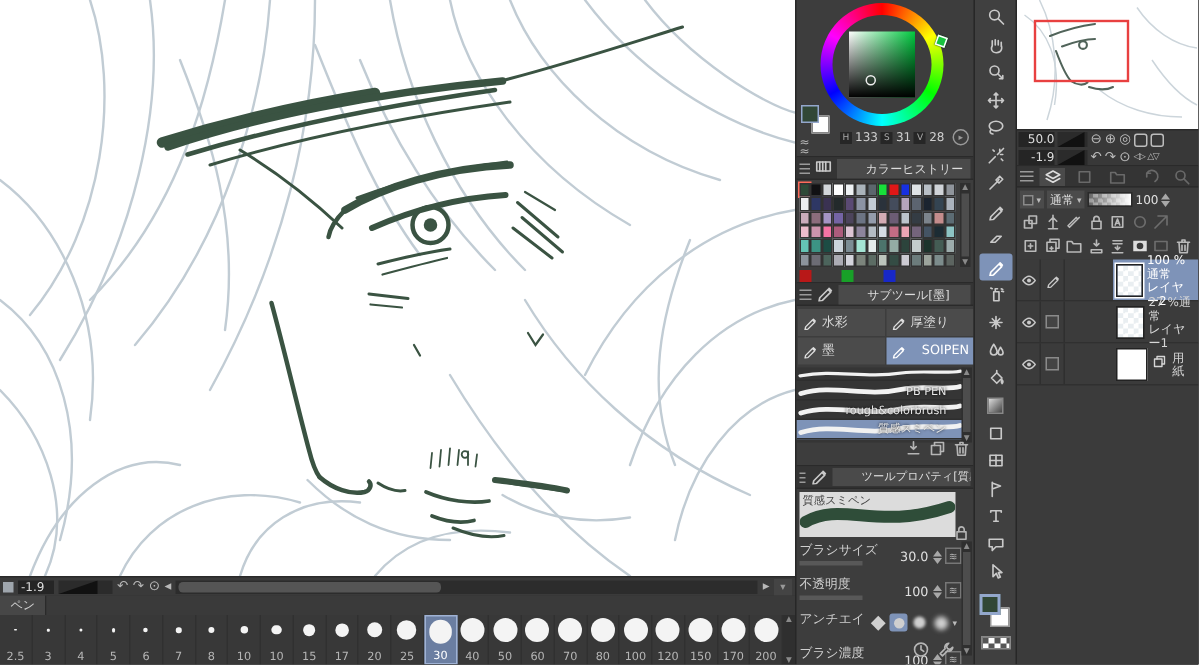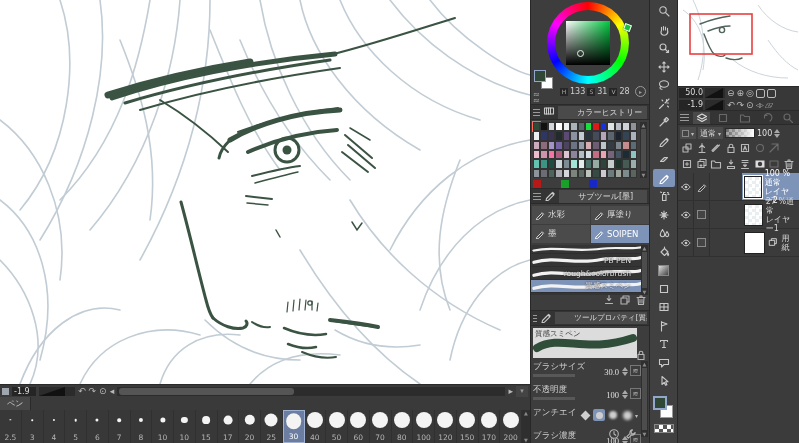--- a/index.html
+++ b/index.html
@@ -70,39 +70,39 @@
   .v-scroll{position:absolute;right:2px;top:17px;width:7px;height:56px;background:#2f2f2f;display:flex;flex-direction:column;
     justify-content:space-between;align-items:center;color:#8a8a8a;font-size:5px;}
   .v-scroll .thumb{width:5px;flex:1;margin:1px 0;background:#4d4d4d;}
   .quick-row{position:absolute;left:2px;top:75px;height:8px;width:110px;}
   .quick-row div{position:absolute;top:0;width:8px;height:8px;}
 
   
   .subtool-panel{position:relative;height:122px;border-top:1px solid #2a2a2a;}
   .st-grid{position:absolute;left:1px;top:17px;width:117px;display:grid;grid-template-columns:1fr 1fr;gap:1px;}
   .st-btn{height:18px;background:#4b4b4b;display:flex;align-items:center;gap:3px;padding:0 3px;font-size:8.5px;color:#ddd;}
-  .st-btn.sel{background:#7e93b8;color:#fff;}
+  .st-btn.sel{background:#7e93b8;color:#fff;justify-content:space-between;}
   .brush-list{position:absolute;left:0;top:56px;width:112px;height:50px;overflow:hidden;background:#353535;}
   .brush-item{height:13px;position:relative;border-bottom:1px solid #2e2e2e;display:flex;align-items:center;justify-content:flex-end;padding-right:12px;}
   .brush-item:first-child{height:9px;}
   .brush-item svg{position:absolute;left:0;top:0;width:100%;height:100%;}
   .brush-item .bl{position:relative;z-index:2;font-size:7.5px;color:#e8e8e8;text-shadow:0 0 2px #000;}
   .brush-item.sel{background:#7e93b8;}
   .st-scroll{position:absolute;right:1px;top:56px;width:7px;height:50px;background:#2f2f2f;display:flex;flex-direction:column;
     justify-content:space-between;align-items:center;color:#8a8a8a;font-size:5px;}
   .st-scroll .thumb{width:5px;flex:1;margin:1px 0;background:#4d4d4d;}
   .st-foot{position:absolute;right:2px;bottom:2px;display:flex;gap:4px;color:#b5b5b5;}
 
   
   .prop-panel{position:relative;height:133px;border-top:1px solid #2a2a2a;}
   .prop-preview{position:absolute;left:2px;top:17px;width:104px;height:30px;background:#dcdcdc;overflow:hidden;}
   .prop-preview .plabel{position:absolute;left:2px;top:1px;font-size:7.5px;color:#444;z-index:2;}
   .lock-ic{position:absolute;right:2px;top:38px;color:#b5b5b5;}
   .prop-rows{position:absolute;left:2px;top:50px;width:108px;}
-  .prop-row{height:23px;position:relative;font-family:Liberation Serif, serif;}
+  .prop-row{height:23px;position:relative;}
   .prop-row .lbl{font-size:8.5px;color:#d0d0d0;}
   .prop-row .bar{width:42px;height:3px;background:#585858;margin-top:1px;}
   .prop-row .val{position:absolute;right:22px;top:6px;font-size:8.5px;color:#e0e0e0;}
   .stp{position:absolute;right:13px;top:6px;display:flex;flex-direction:column;gap:1px;}
   .stp i{width:0;height:0;border:3px solid transparent;display:block;}
   .stp .u{border-bottom:4px solid #a8a8a8;border-top:0;}
   .stp .d{border-top:4px solid #a8a8a8;border-bottom:0;}
   .dyn{position:absolute;right:0;top:4px;width:11px;height:11px;border:1px solid #777;color:#b5b5b5;
     font-size:7px;text-align:center;line-height:10px;}
   .aa-opts{position:absolute;left:46px;top:2px;display:flex;align-items:center;gap:2px;}

